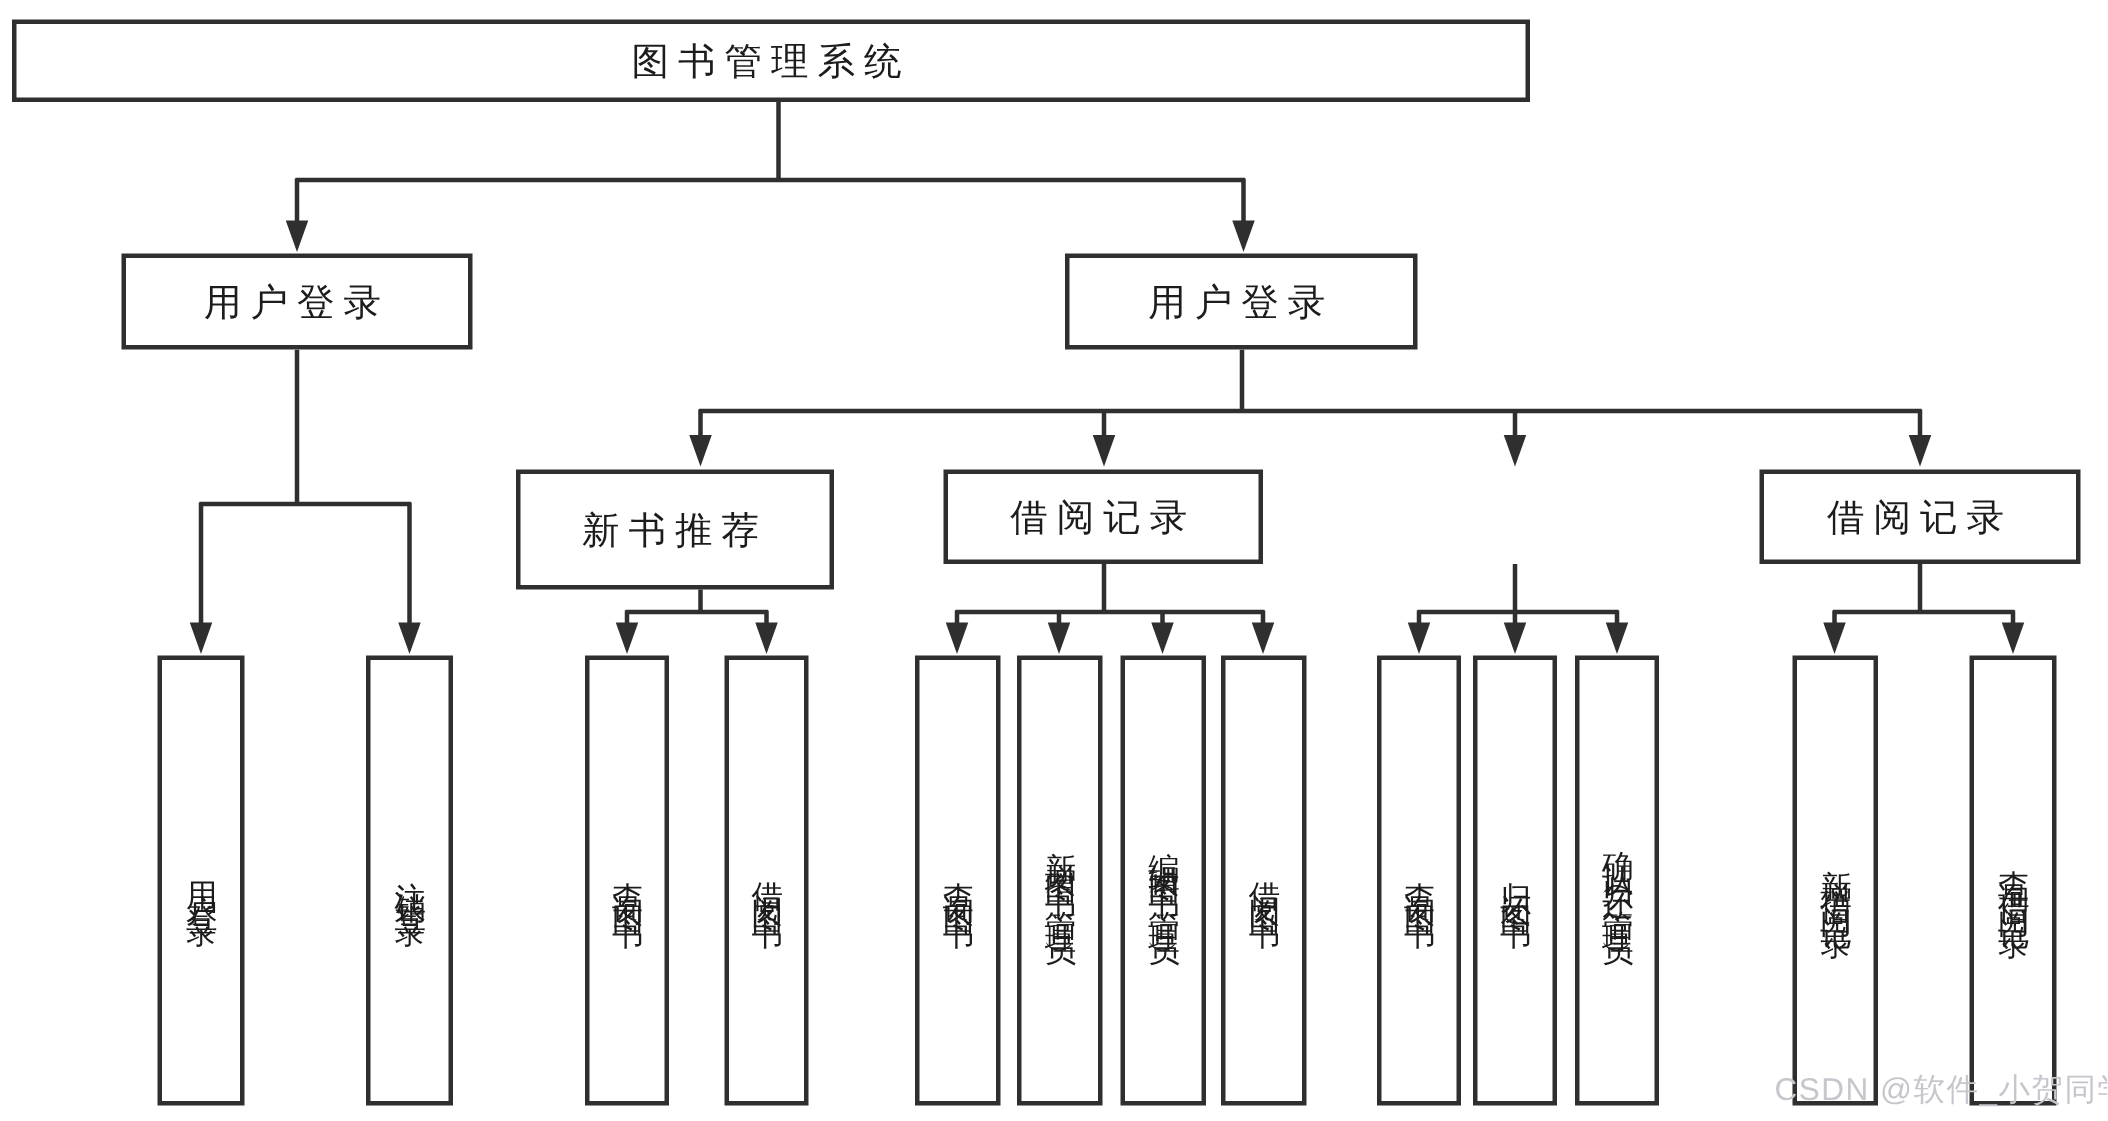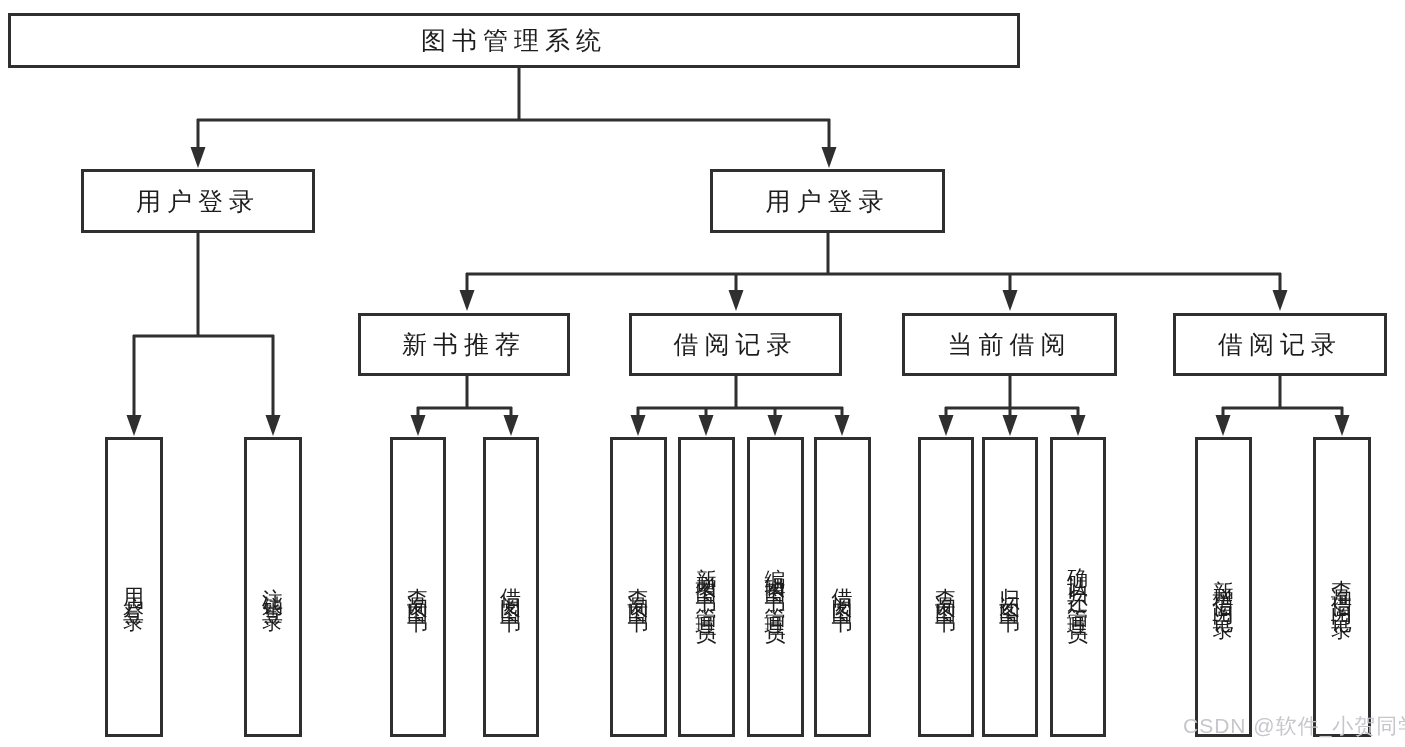--- a/index.html
+++ b/index.html
@@ -62,23 +62,22 @@
     <use href="#ah" x="1078" y="436"></use>
     <use href="#ah" x="1223" y="436"></use>
     <use href="#ah" x="1342" y="436"></use>
   </svg>
 
   <div class="box" style="left:8px;top:13px;width:1012px;height:55px">图书管理系统</div>
 
   <div class="box" style="left:81px;top:169px;width:234px;height:64px">用户登录</div>
   <div class="box" style="left:710px;top:169px;width:235px;height:64px">用户登录</div>
 
-  <div class="box" style="left:358px;top:313px;width:212px;height:63px">新书推荐</div>
+  <div class="box" style="left:344px;top:313px;width:212px;height:80px">新书推荐</div>
   <div class="box" style="left:629px;top:313px;width:213px;height:63px">借阅记录</div>
-  <div class="box" style="left:902px;top:313px;width:215px;height:63px">当前借阅</div>
   <div class="box" style="left:1173px;top:313px;width:214px;height:63px">借阅记录</div>
 
   <div class="box vbox" style="left:105px;top:437px;width:58px;height:300px">用户登录</div>
   <div class="box vbox" style="left:244px;top:437px;width:58px;height:300px">注销登录</div>
 
   <div class="box vbox" style="left:390px;top:437px;width:56px;height:300px">查询图书</div>
   <div class="box vbox" style="left:483px;top:437px;width:56px;height:300px">借阅图书</div>
 
   <div class="box vbox" style="left:610px;top:437px;width:57px;height:300px">查询图书</div>
   <div class="box vbox" style="left:678px;top:437px;width:57px;height:300px">新增图书（管理员）</div>

